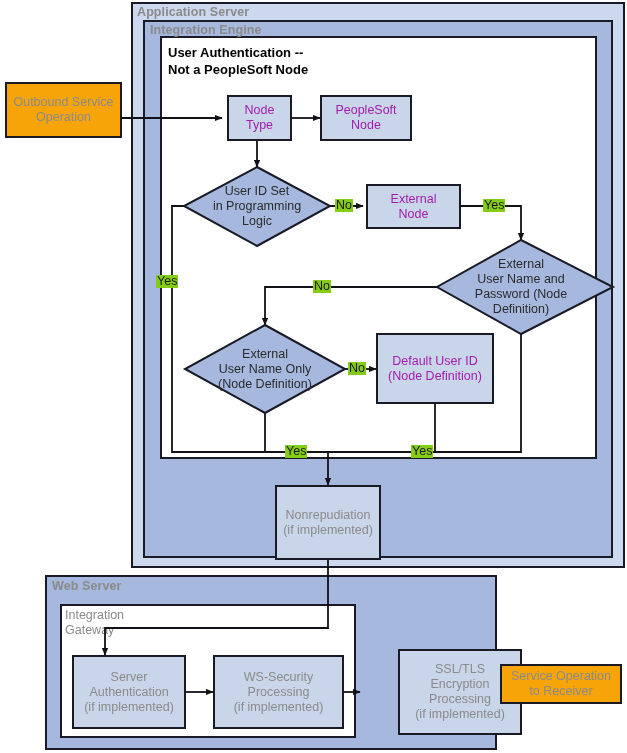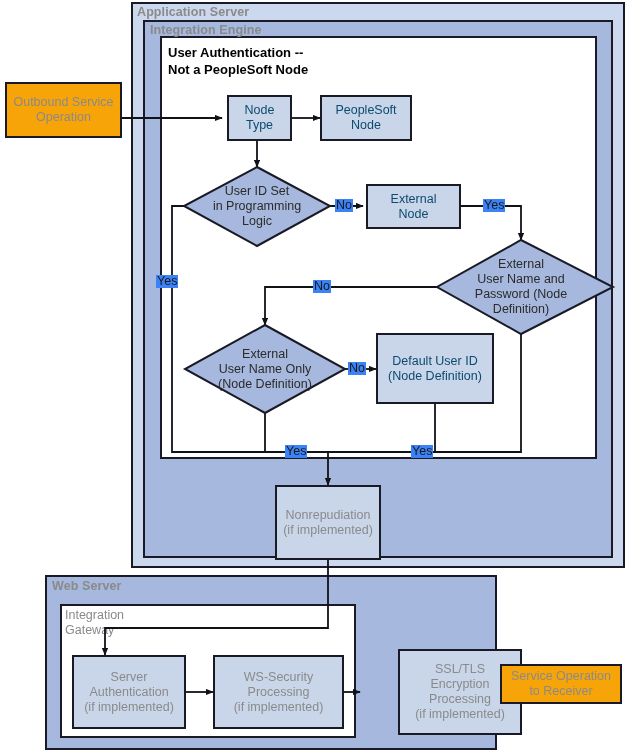--- a/index.html
+++ b/index.html
@@ -29,21 +29,21 @@
     font-size:12.5px;font-weight:normal;color:#8a8a8a;
     line-height:15px;white-space:nowrap;
   }
 
   .flowbox{
     position:absolute;box-sizing:border-box;
     border:2px solid #1a1a26;
     background:#c9d6ea;
     display:flex;align-items:center;justify-content:center;
     text-align:center;
-    font-size:12.5px;color:#0c4a6e;line-height:15px;
+    font-size:12.5px;color:#a21caf;line-height:15px;
   }
   .flowbox.dim{color:#8a8a8a;}
   .flowbox.orange{background:#f7a409;color:#8a8a8a;}
 
   .heading{
     position:absolute;
     font-size:13px;font-weight:bold;color:#000000;
     line-height:17px;white-space:nowrap;
   }
 
@@ -51,21 +51,21 @@
     position:absolute;
     display:flex;align-items:center;justify-content:center;
     text-align:center;
     font-size:12.5px;color:#2b2b2b;line-height:15px;
     pointer-events:none;
   }
 
   .edgelabel{
     position:absolute;
     font-size:12.5px;color:#1a1a1a;
-    background:#3b82f6;
+    background:#84cc16;
     padding:0 1px;
     white-space:nowrap;
     line-height:13px;
   }
 </style>
 </head>
 <body>
 
 <div id="stage">
 

